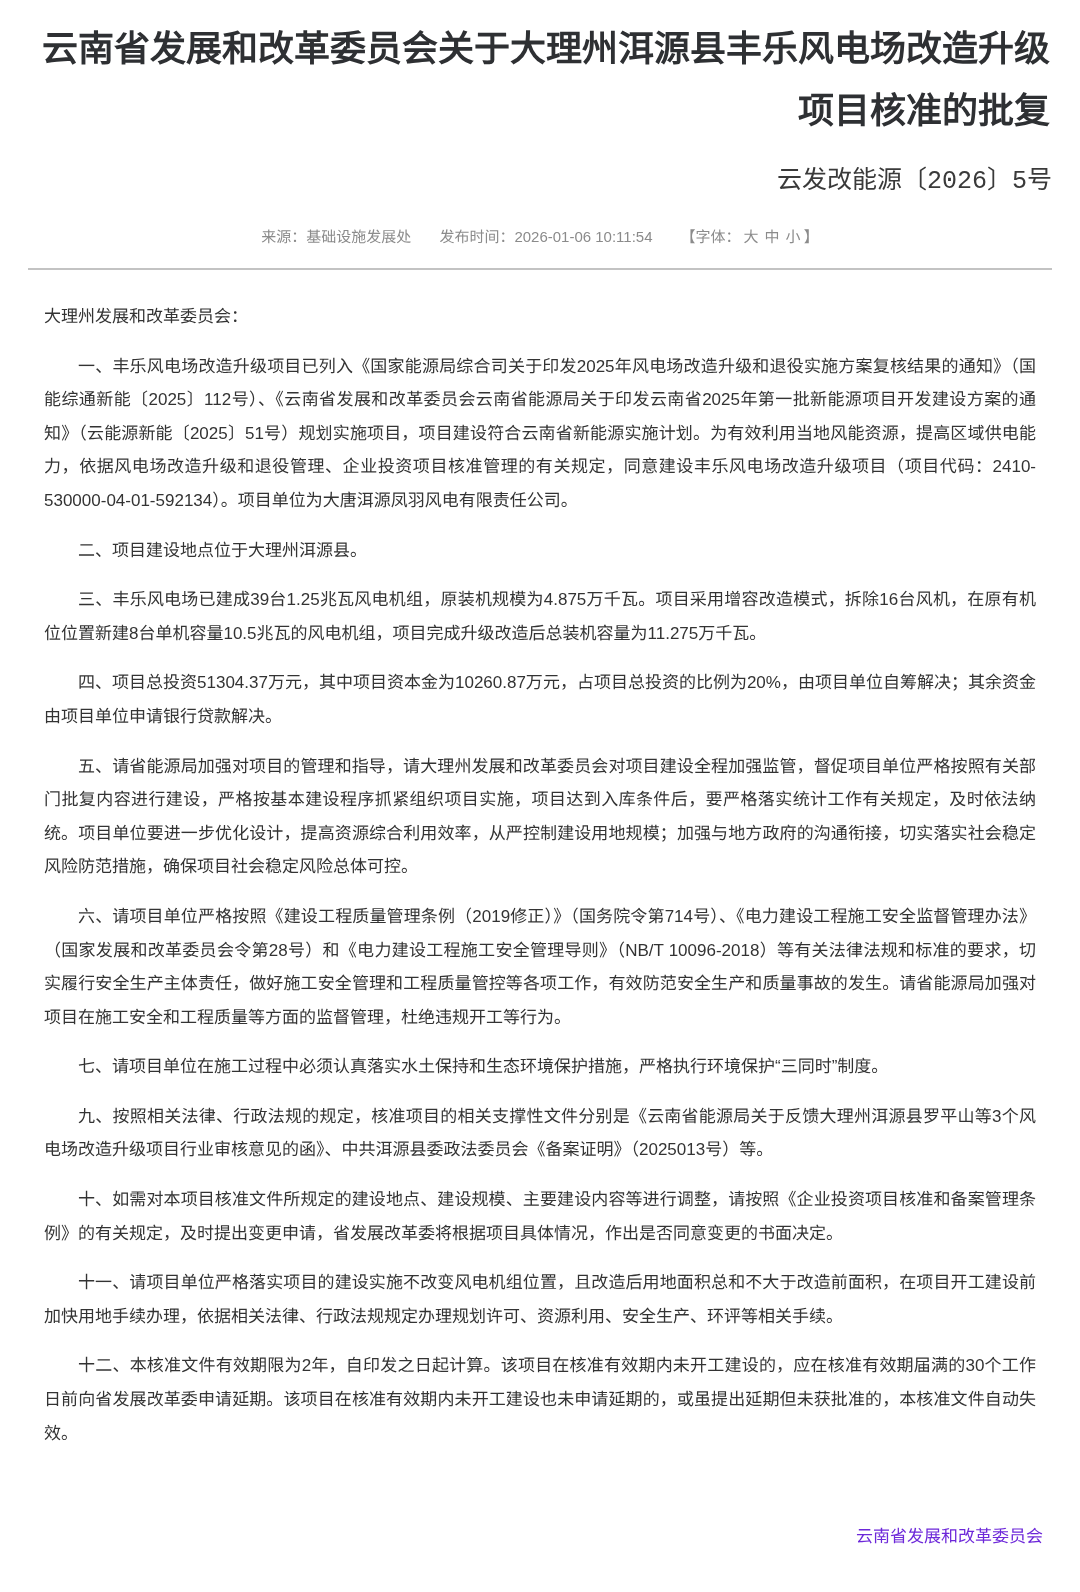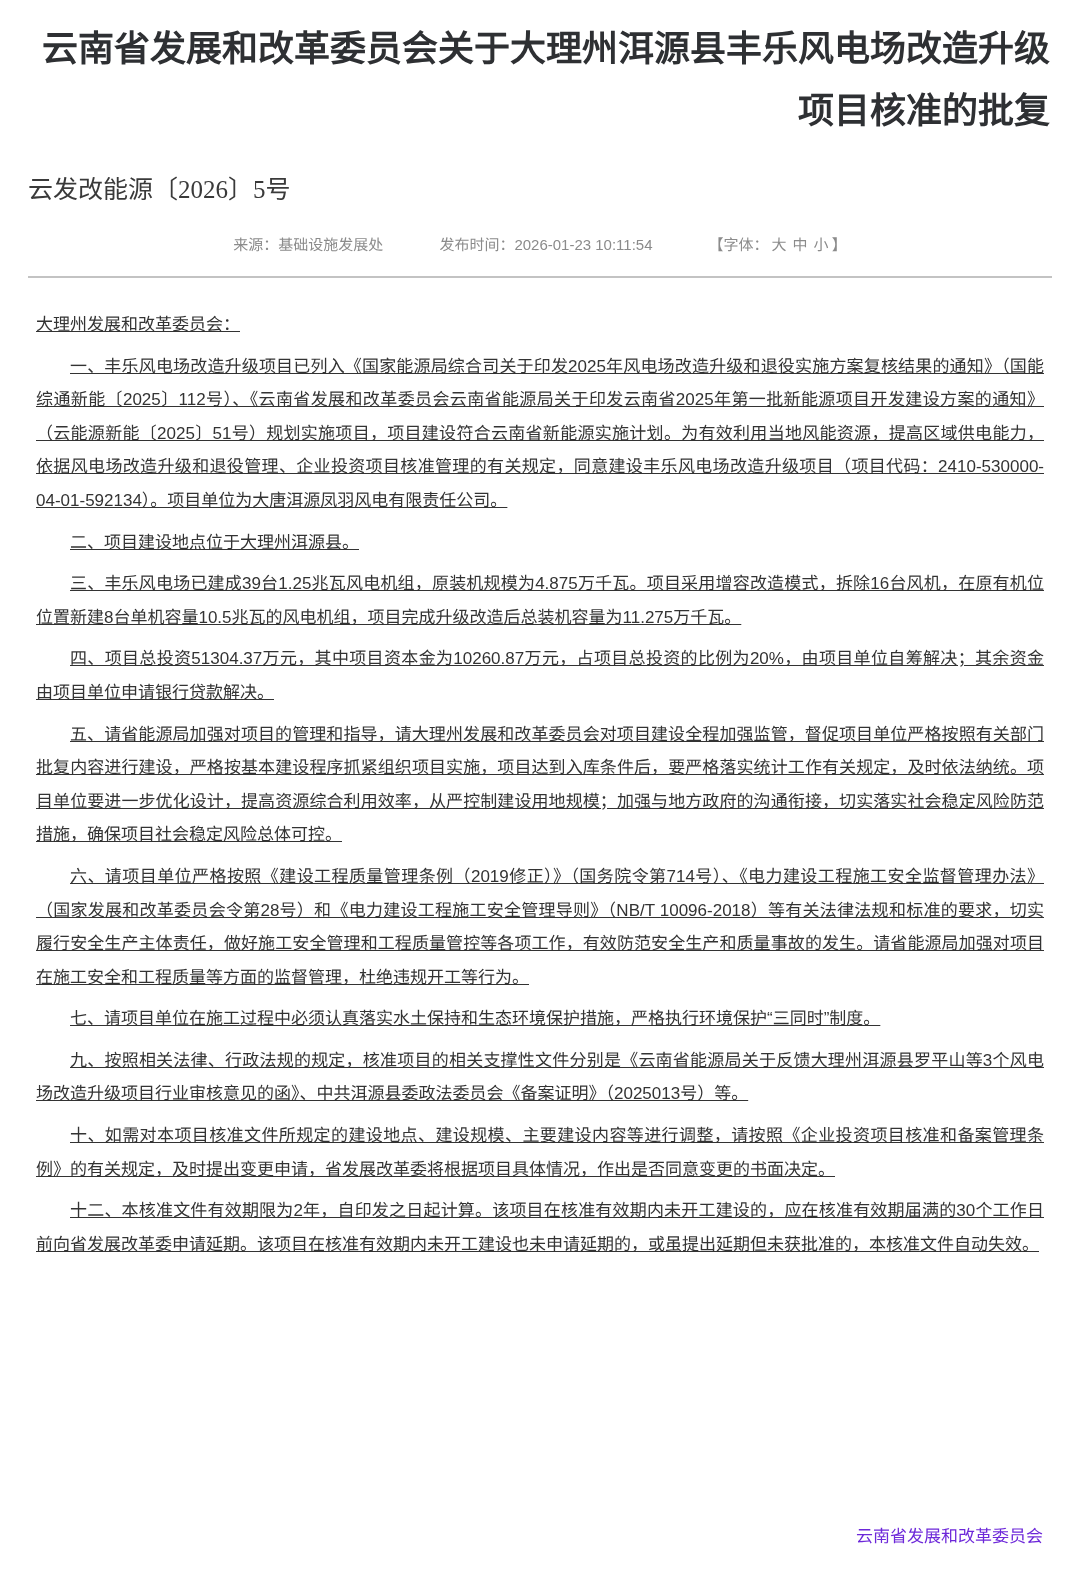--- a/index.html
+++ b/index.html
@@ -22,33 +22,33 @@
     max-width: 1020px;
     margin: 18px auto 0 auto;
     text-align: right;
     font-size: 36px;
     line-height: 62px;
     font-weight: bold;
     color: #2e3033;
     letter-spacing: 0;
   }
   .doc-number {
-    margin-top: 32px;
-    text-align: left;
+    margin-top: 24px;
+    text-align: right;
     font-size: 25px;
     font-weight: normal;
     color: #3a3a3a;
-    font-family: Liberation Serif, serif;
+    font-family: Liberation Mono, monospace;
     line-height: 32px;
   }
   .meta-bar {
     margin-top: 28px;
     display: flex;
     justify-content: center;
-    gap: 56px;
+    gap: 28px;
     font-size: 15px;
     line-height: 22px;
     color: #8b8b8b;
     white-space: nowrap;
   }
   .meta-item { color: #8b8b8b; }
   .font-size-btn {
     cursor: pointer;
     margin: 0 3px;
   }
@@ -58,24 +58,23 @@
     border-top: 2px solid #c3c3c3;
   }
   .article {
     margin-top: 30px;
     font-size: 17px;
     line-height: 33.6px;
     text-align: justify;
     color: #333333;
   }
   .article p {
-    margin: 8px;
+    margin: 16px;
     padding: 0;
     text-indent: 2em;
-    text-decoration: underline;
   }
   .article p.salutation {
     text-indent: 0;
   }
   .footer {
     position: absolute;
     top: 1520px;
     right: 28px;
     text-align: right;
     font-size: 17px;
@@ -89,39 +88,40 @@
 <body>
 
 <div class="page">
 
   <h1 class="doc-title">云南省发展和改革委员会关于大理州洱源县丰乐风电场改造升级项目核准的批复</h1>
 
   <div class="doc-number">云发改能源〔2026〕5号</div>
 
   <div class="meta-bar">
     <span class="meta-item">来源：基础设施发展处</span>
-    <span class="meta-item">发布时间：2026-01-23 10:11:54</span>
+    <span class="meta-item">发布时间：2026-01-06 10:11:54</span>
     <span class="meta-item">
       <span>【字体：</span><span class="font-size-btn">大</span><span class="font-size-btn">中</span><span class="font-size-btn">小</span><span>】</span>
     </span>
   </div>
 
   <div class="divider"></div>
 
   <div class="article">
     <p class="salutation">大理州发展和改革委员会：</p>
     <p>一、丰乐风电场改造升级项目已列入《国家能源局综合司关于印发2025年风电场改造升级和退役实施方案复核结果的通知》（国能综通新能〔2025〕112号）、《云南省发展和改革委员会云南省能源局关于印发云南省2025年第一批新能源项目开发建设方案的通知》（云能源新能〔2025〕51号）规划实施项目，项目建设符合云南省新能源实施计划。为有效利用当地风能资源，提高区域供电能力，依据风电场改造升级和退役管理、企业投资项目核准管理的有关规定，同意建设丰乐风电场改造升级项目（项目代码：2410-530000-04-01-592134）。项目单位为大唐洱源凤羽风电有限责任公司。</p>
     <p>二、项目建设地点位于大理州洱源县。</p>
     <p>三、丰乐风电场已建成39台1.25兆瓦风电机组，原装机规模为4.875万千瓦。项目采用增容改造模式，拆除16台风机，在原有机位位置新建8台单机容量10.5兆瓦的风电机组，项目完成升级改造后总装机容量为11.275万千瓦。</p>
     <p>四、项目总投资51304.37万元，其中项目资本金为10260.87万元，占项目总投资的比例为20%，由项目单位自筹解决；其余资金由项目单位申请银行贷款解决。</p>
     <p>五、请省能源局加强对项目的管理和指导，请大理州发展和改革委员会对项目建设全程加强监管，督促项目单位严格按照有关部门批复内容进行建设，严格按基本建设程序抓紧组织项目实施，项目达到入库条件后，要严格落实统计工作有关规定，及时依法纳统。项目单位要进一步优化设计，提高资源综合利用效率，从严控制建设用地规模；加强与地方政府的沟通衔接，切实落实社会稳定风险防范措施，确保项目社会稳定风险总体可控。</p>
     <p>六、请项目单位严格按照《建设工程质量管理条例（2019修正）》（国务院令第714号）、《电力建设工程施工安全监督管理办法》（国家发展和改革委员会令第28号）和《电力建设工程施工安全管理导则》（NB/T 10096-2018）等有关法律法规和标准的要求，切实履行安全生产主体责任，做好施工安全管理和工程质量管控等各项工作，有效防范安全生产和质量事故的发生。请省能源局加强对项目在施工安全和工程质量等方面的监督管理，杜绝违规开工等行为。</p>
     <p>七、请项目单位在施工过程中必须认真落实水土保持和生态环境保护措施，严格执行环境保护“三同时”制度。</p>
     <p>九、按照相关法律、行政法规的规定，核准项目的相关支撑性文件分别是《云南省能源局关于反馈大理州洱源县罗平山等3个风电场改造升级项目行业审核意见的函》、中共洱源县委政法委员会《备案证明》（2025013号）等。</p>
     <p>十、如需对本项目核准文件所规定的建设地点、建设规模、主要建设内容等进行调整，请按照《企业投资项目核准和备案管理条例》的有关规定，及时提出变更申请，省发展改革委将根据项目具体情况，作出是否同意变更的书面决定。</p>
+    <p>十一、请项目单位严格落实项目的建设实施不改变风电机组位置，且改造后用地面积总和不大于改造前面积，在项目开工建设前加快用地手续办理，依据相关法律、行政法规规定办理规划许可、资源利用、安全生产、环评等相关手续。</p>
     <p>十二、本核准文件有效期限为2年，自印发之日起计算。该项目在核准有效期内未开工建设的，应在核准有效期届满的30个工作日前向省发展改革委申请延期。该项目在核准有效期内未开工建设也未申请延期的，或虽提出延期但未获批准的，本核准文件自动失效。</p>
   </div>
 
 </div>
 
 <div class="footer">
   <div class="sig">云南省发展和改革委员会</div>
   <div class="fdate">2026年1月5日</div>
 </div>
 

